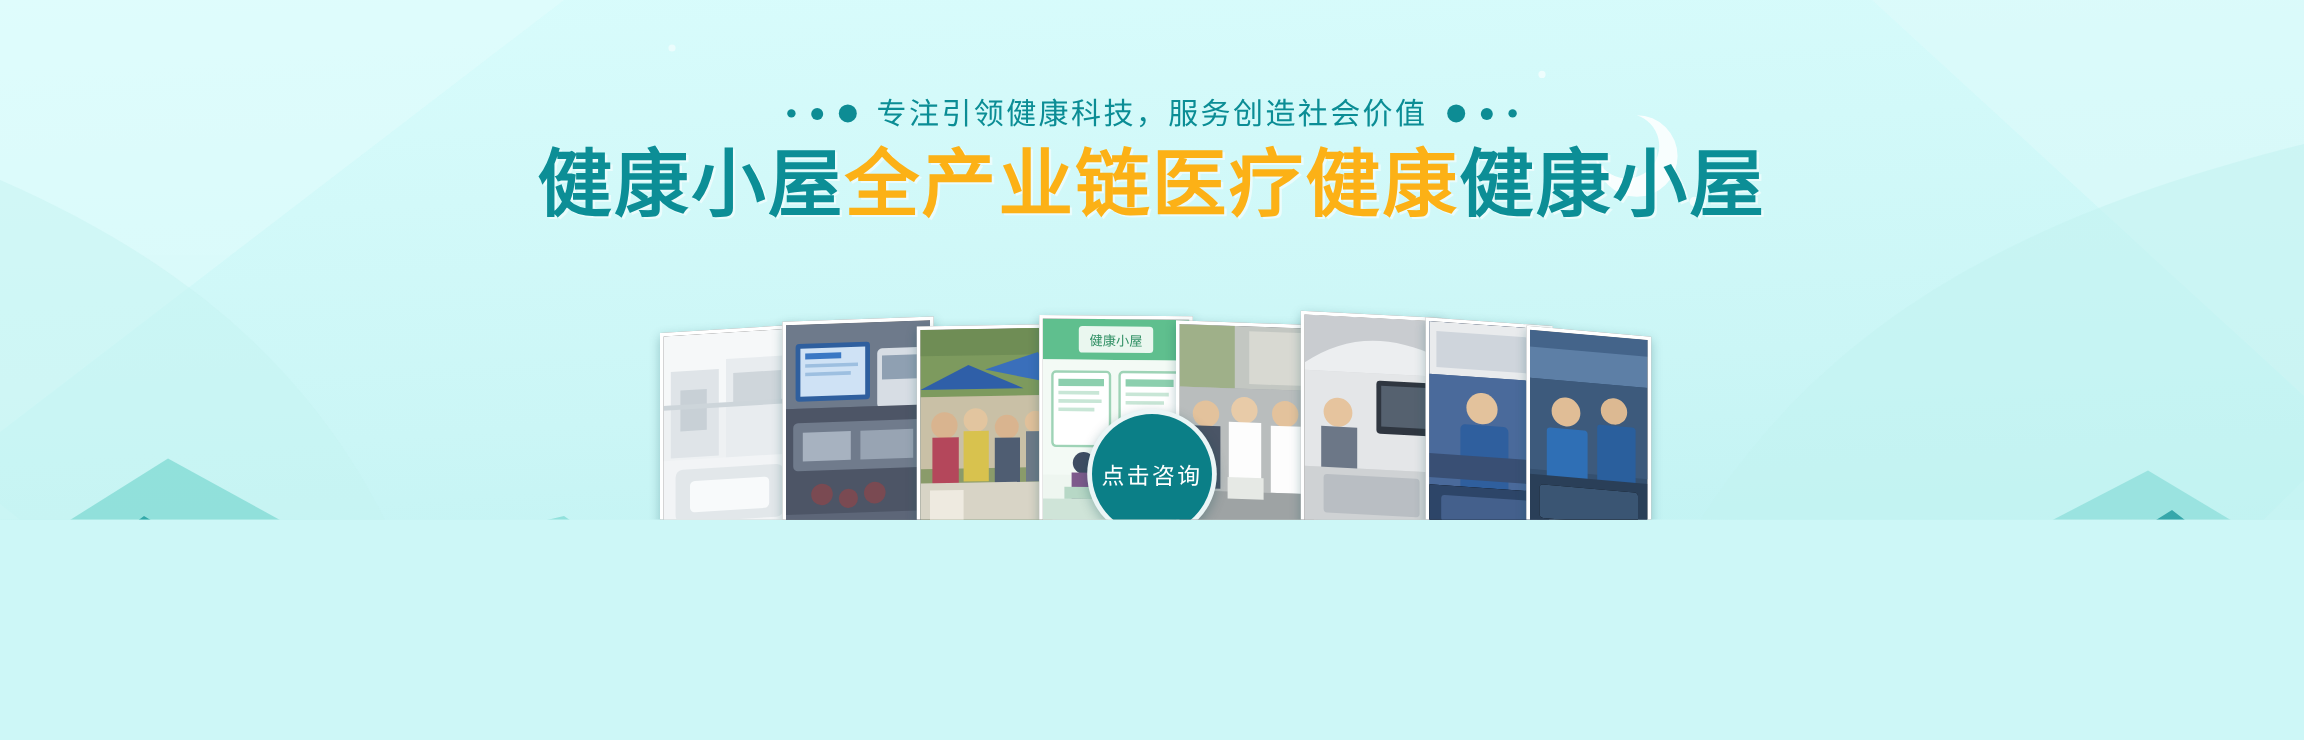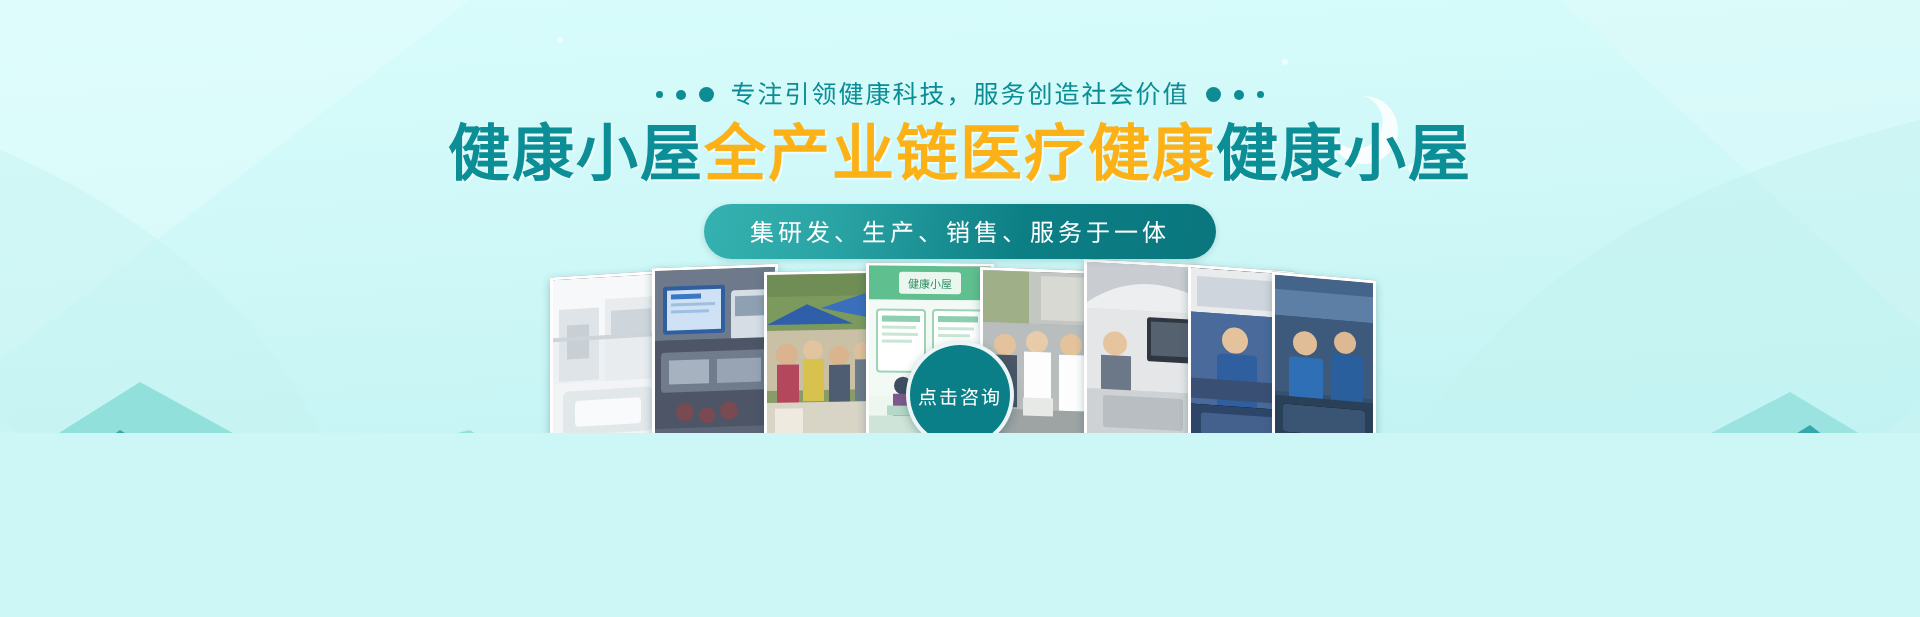--- a/index.html
+++ b/index.html
@@ -178,23 +178,20 @@
       <i class="dot d1"></i>
       <i class="dot d2"></i>
       <i class="dot d3"></i>
     </span>
   </div>
 
   <div class="headline">
     <span class="seg-a">健康小屋</span><span class="seg-b">全产业链医疗健康</span><span class="seg-c">健康小屋</span>
   </div>
 
-  <div class="pill-wrap">
-    <span class="pill">集研发、生产、销售、服务于一体</span>
-  </div>
 
   <div class="strip">
 
     <div class="card" style="left:0px;top:12px;width:110px;height:166px;transform:skewY(-3.5deg);">
       <svg class="img" viewBox="0 0 110 166" preserveAspectRatio="none">
         <rect width="110" height="166" fill="#eef1f3"></rect>
         <rect x="0" y="0" width="110" height="58" fill="#f6f8f9"></rect>
         <rect x="6" y="30" width="40" height="72" fill="#dfe4e8"></rect>
         <rect x="52" y="22" width="52" height="84" fill="#e8ecef"></rect>
         <rect x="58" y="34" width="40" height="26" fill="#cfd6db"></rect>

